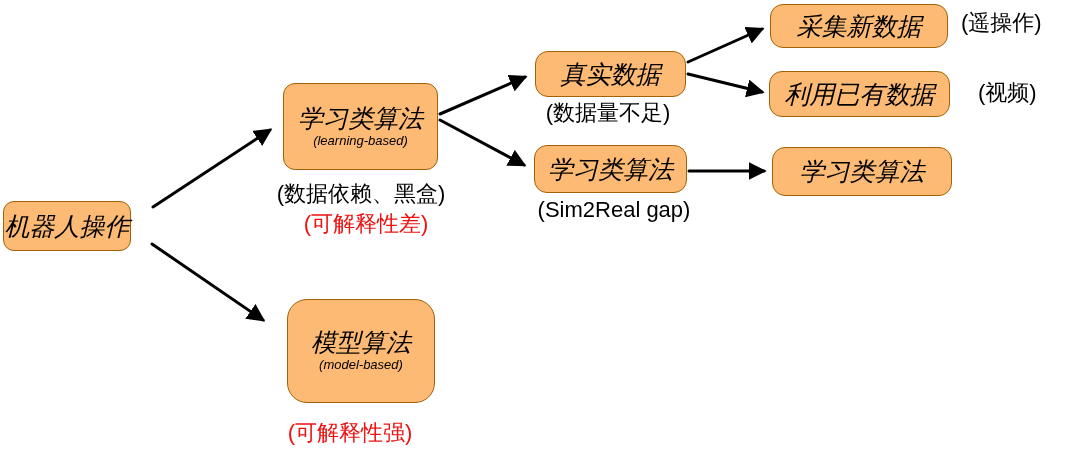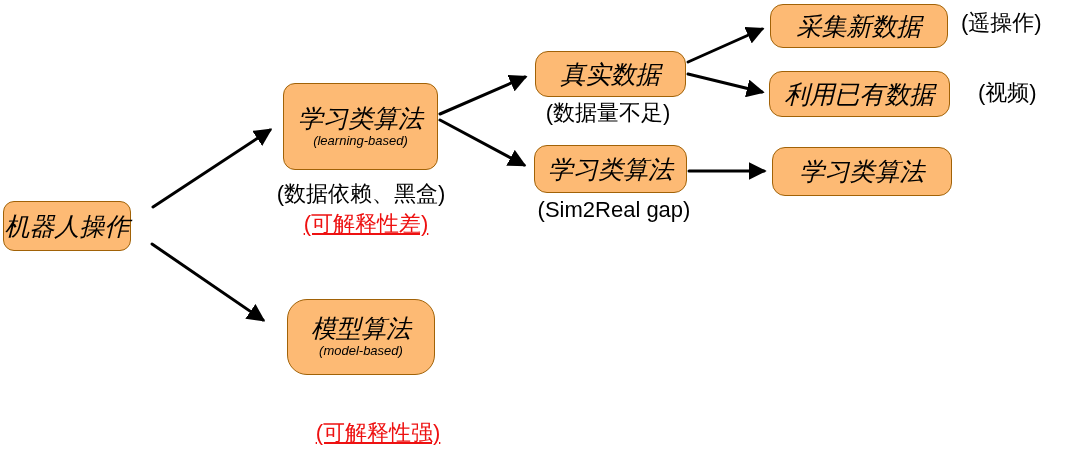--- a/index.html
+++ b/index.html
@@ -40,39 +40,39 @@
     line-height: 1.08;
     white-space: nowrap;
     font-style: italic;
   }
   .node .sublabel {
     font-size: 13px;
     margin-top: 2px;
   }
   #node-root      { left: 3px;   top: 201px; width: 128px; height: 50px; border-radius: 11px; }
   #node-learning  { left: 283px; top: 83px;  width: 155px; height: 87px; border-radius: 12px; }
-  #node-model     { left: 287px; top: 299px; width: 148px; height: 76px; border-radius: 20px; }
+  #node-model     { left: 287px; top: 299px; width: 148px; height: 104px; border-radius: 20px; }
   #node-real      { left: 535px; top: 51px;  width: 151px; height: 46px; }
   #node-sim       { left: 534px; top: 145px; width: 153px; height: 48px; }
   #node-collect   { left: 770px; top: 4px;   width: 178px; height: 44px; }
   #node-use       { left: 769px; top: 71px;  width: 181px; height: 46px; }
   #node-opt       { left: 772px; top: 147px; width: 180px; height: 49px; }
   .note {
     position: absolute;
     font-size: 22px;
     color: #000000;
     white-space: nowrap;
     line-height: 1.1;
   }
-  .note.red { color: var(--red, #ee1111); text-decoration: underline; }
+  .note.red { color: var(--red, #ee1111); }
   .note.centered { transform: translateX(-50%); }
   #note-learning-black { left: 361px; top: 182px; }
   #note-learning-red   { left: 366px; top: 212px; }
   #note-model-black    { left: 357px; top: 391px; }
-  #note-model-red      { left: 350px; top: 421px; margin-left: 28px; }
+  #note-model-red      { left: 350px; top: 421px; }
   #note-real           { left: 608px; top: 101px; }
   #note-sim            { left: 614px; top: 198px; }
   #note-collect-side   { left: 961px; top: 11px;  }
   #note-use-side       { left: 978px; top: 81px;  }
 </style>
 </head>
 <body>
 
 <div id="canvas">
 

